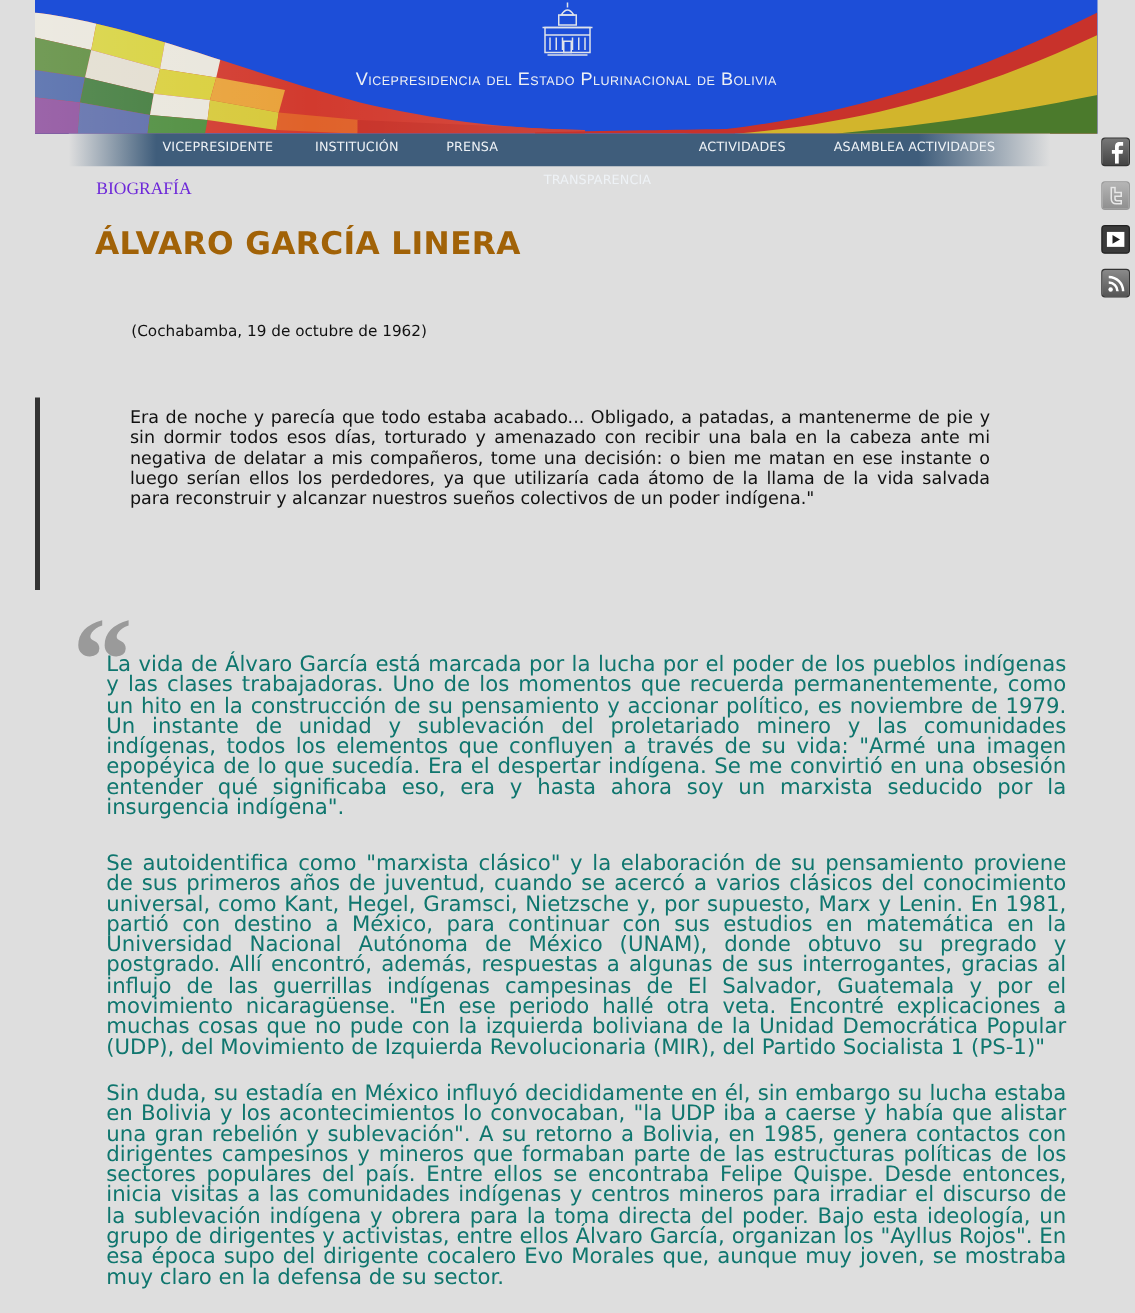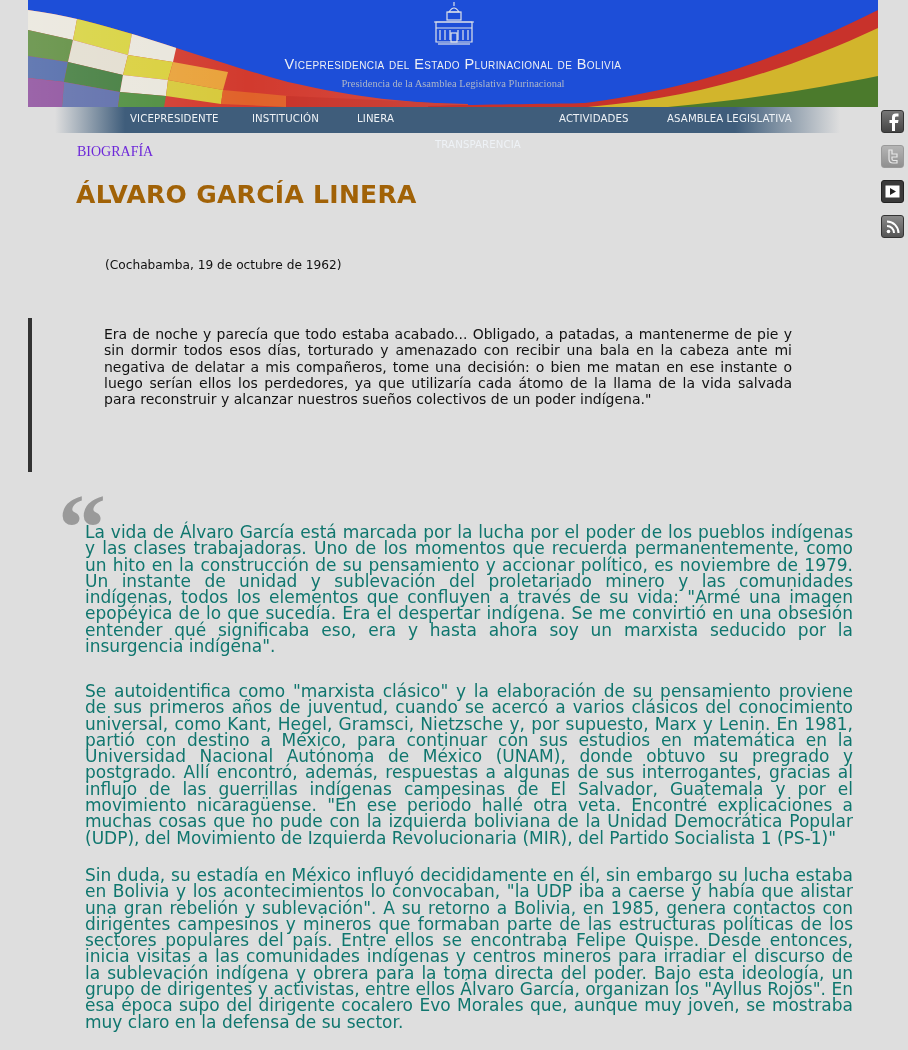--- a/index.html
+++ b/index.html
@@ -121,31 +121,30 @@
       <rect x="15" y="12" width="14" height="8"></rect>
       <path d="M4,22 L40,22 L40,42 L4,42 Z"></path>
       <path d="M2,22 L42,22"></path>
       <path d="M4,28 L40,28"></path>
       <path d="M8,30 L8,40 M13,30 L13,40 M18,30 L18,40 M26,30 L26,40 M31,30 L31,40 M36,30 L36,40"></path>
       <rect x="19" y="33" width="6" height="9"></rect>
       <path d="M6,44 L38,44"></path>
     </g>
   </svg>
   <div class="site-title">Vicepresidencia del Estado Plurinacional de Bolivia</div>
-  <div class="site-subtitle">Presidencia de la Asamblea Legislativa Plurinacional</div>
 </div>
 
 <nav class="navbar">
   <ul>
     <li style="left:75px;">VICEPRESIDENTE</li>
     <li style="left:197px;">INSTITUCIÓN</li>
-    <li style="left:302px;">LINERA</li>
+    <li style="left:302px;">PRENSA</li>
     <li style="left:380px;margin-top:26px;">TRANSPARENCIA</li>
     <li style="left:504px;">ACTIVIDADES</li>
-    <li style="left:612px;">ASAMBLEA LEGISLATIVA</li>
+    <li style="left:612px;">ASAMBLEA ACTIVIDADES</li>
   </ul>
 </nav>
 
 <div class="social">
   <div class="ico" style="top:0; background:linear-gradient(#777,#444); border:1px solid #333;">
     <svg width="14" height="18" viewBox="0 0 14 18">
         <path d="M9,18 L9,10 L12,10 L12.5,7 L9,7 L9,5 C9,4 9.5,3.5 10.5,3.5 L12.5,3.5 L12.5,0.5 L10,0.5 C7,0.5 6,2 6,4.5 L6,7 L3.5,7 L3.5,10 L6,10 L6,18 Z" fill="#fff"></path>
       </svg>
   </div>
   <div class="ico" style="top:35px; background:linear-gradient(#b5b5b5,#8f8f8f); border:1px solid #999;">

